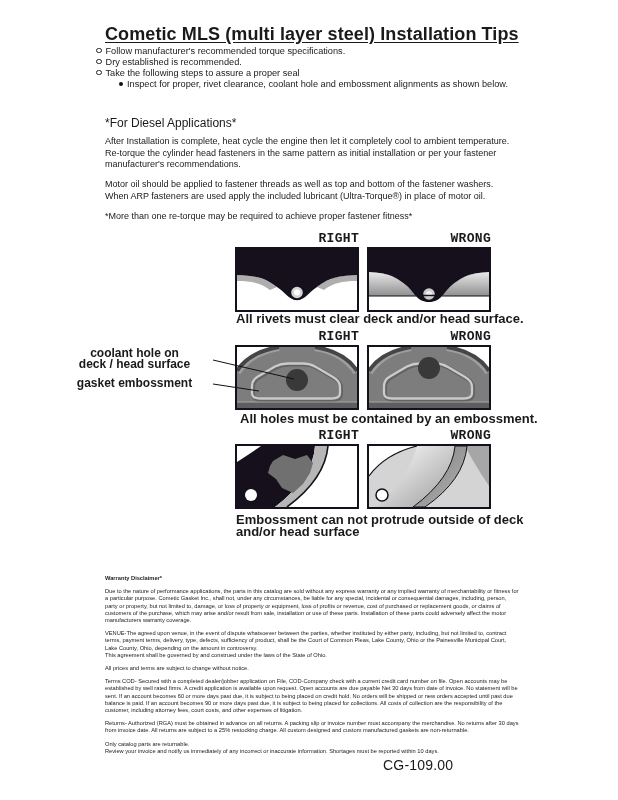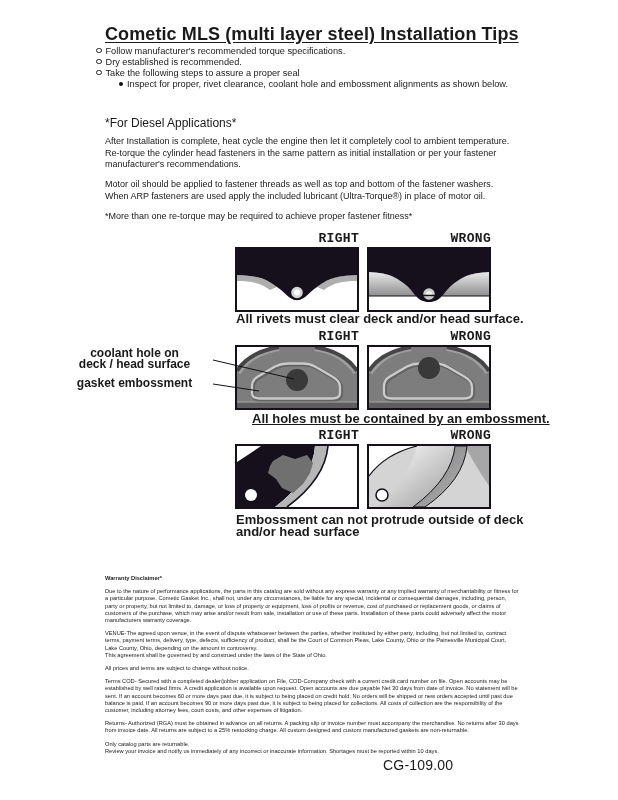--- a/index.html
+++ b/index.html
@@ -123,21 +123,21 @@
       <path d="M78 0 Q106 4 120 25" fill="none" stroke="#9e9e9e" stroke-width="8"></path>
       <path d="M0 0 H42 Q12 5 0 24 Z" fill="#ffffff"></path>
       <path d="M42 0 Q12 5 0 24" fill="none" stroke="#454545" stroke-width="4"></path>
       <path d="M120 0 H78 Q108 5 120 24 Z" fill="#ffffff"></path>
       <path d="M78 0 Q108 5 120 24" fill="none" stroke="#454545" stroke-width="4"></path>
       <path d="M15 46 L15 39 Q15 33 21 29.5 L38 19.5 Q44 16.5 51 16.5 L66 16.5 Q73 16.5 79 20 L96 30 Q103 34 103 40 L103 46 Q103 51.5 95 51.5 L23 51.5 Q15 51.5 15 46 Z" fill="none" stroke="#4e4e4e" stroke-width="4" transform="translate(1,1)" opacity="0.55"></path>
       <path d="M15 46 L15 39 Q15 33 21 29.5 L38 19.5 Q44 16.5 51 16.5 L66 16.5 Q73 16.5 79 20 L96 30 Q103 34 103 40 L103 46 Q103 51.5 95 51.5 L23 51.5 Q15 51.5 15 46 Z" fill="none" stroke="#cbcbcb" stroke-width="2.3"></path>
       <circle cx="60" cy="21" r="11" fill="#393939"></circle>
     </svg>
   </div>
-  <div class="caption" style="left:252px;top:413px;text-decoration:underline;">All holes must be contained by an embossment.</div>
+  <div class="caption" style="left:240px;top:413px;">All holes must be contained by an embossment.</div>
 
   <svg class="leaders" width="618" height="800" viewBox="0 0 618 800">
     <line x1="213" y1="360" x2="294" y2="379" stroke="#111" stroke-width="1"></line>
     <line x1="213" y1="384" x2="259" y2="391" stroke="#111" stroke-width="1"></line>
   </svg>
 
   <div class="dg-label" style="left:235px;top:428px;">RIGHT</div>
   <div class="dg-label" style="left:367px;top:428px;">WRONG</div>
 
   <div class="panel" style="left:235px;top:444px;">

